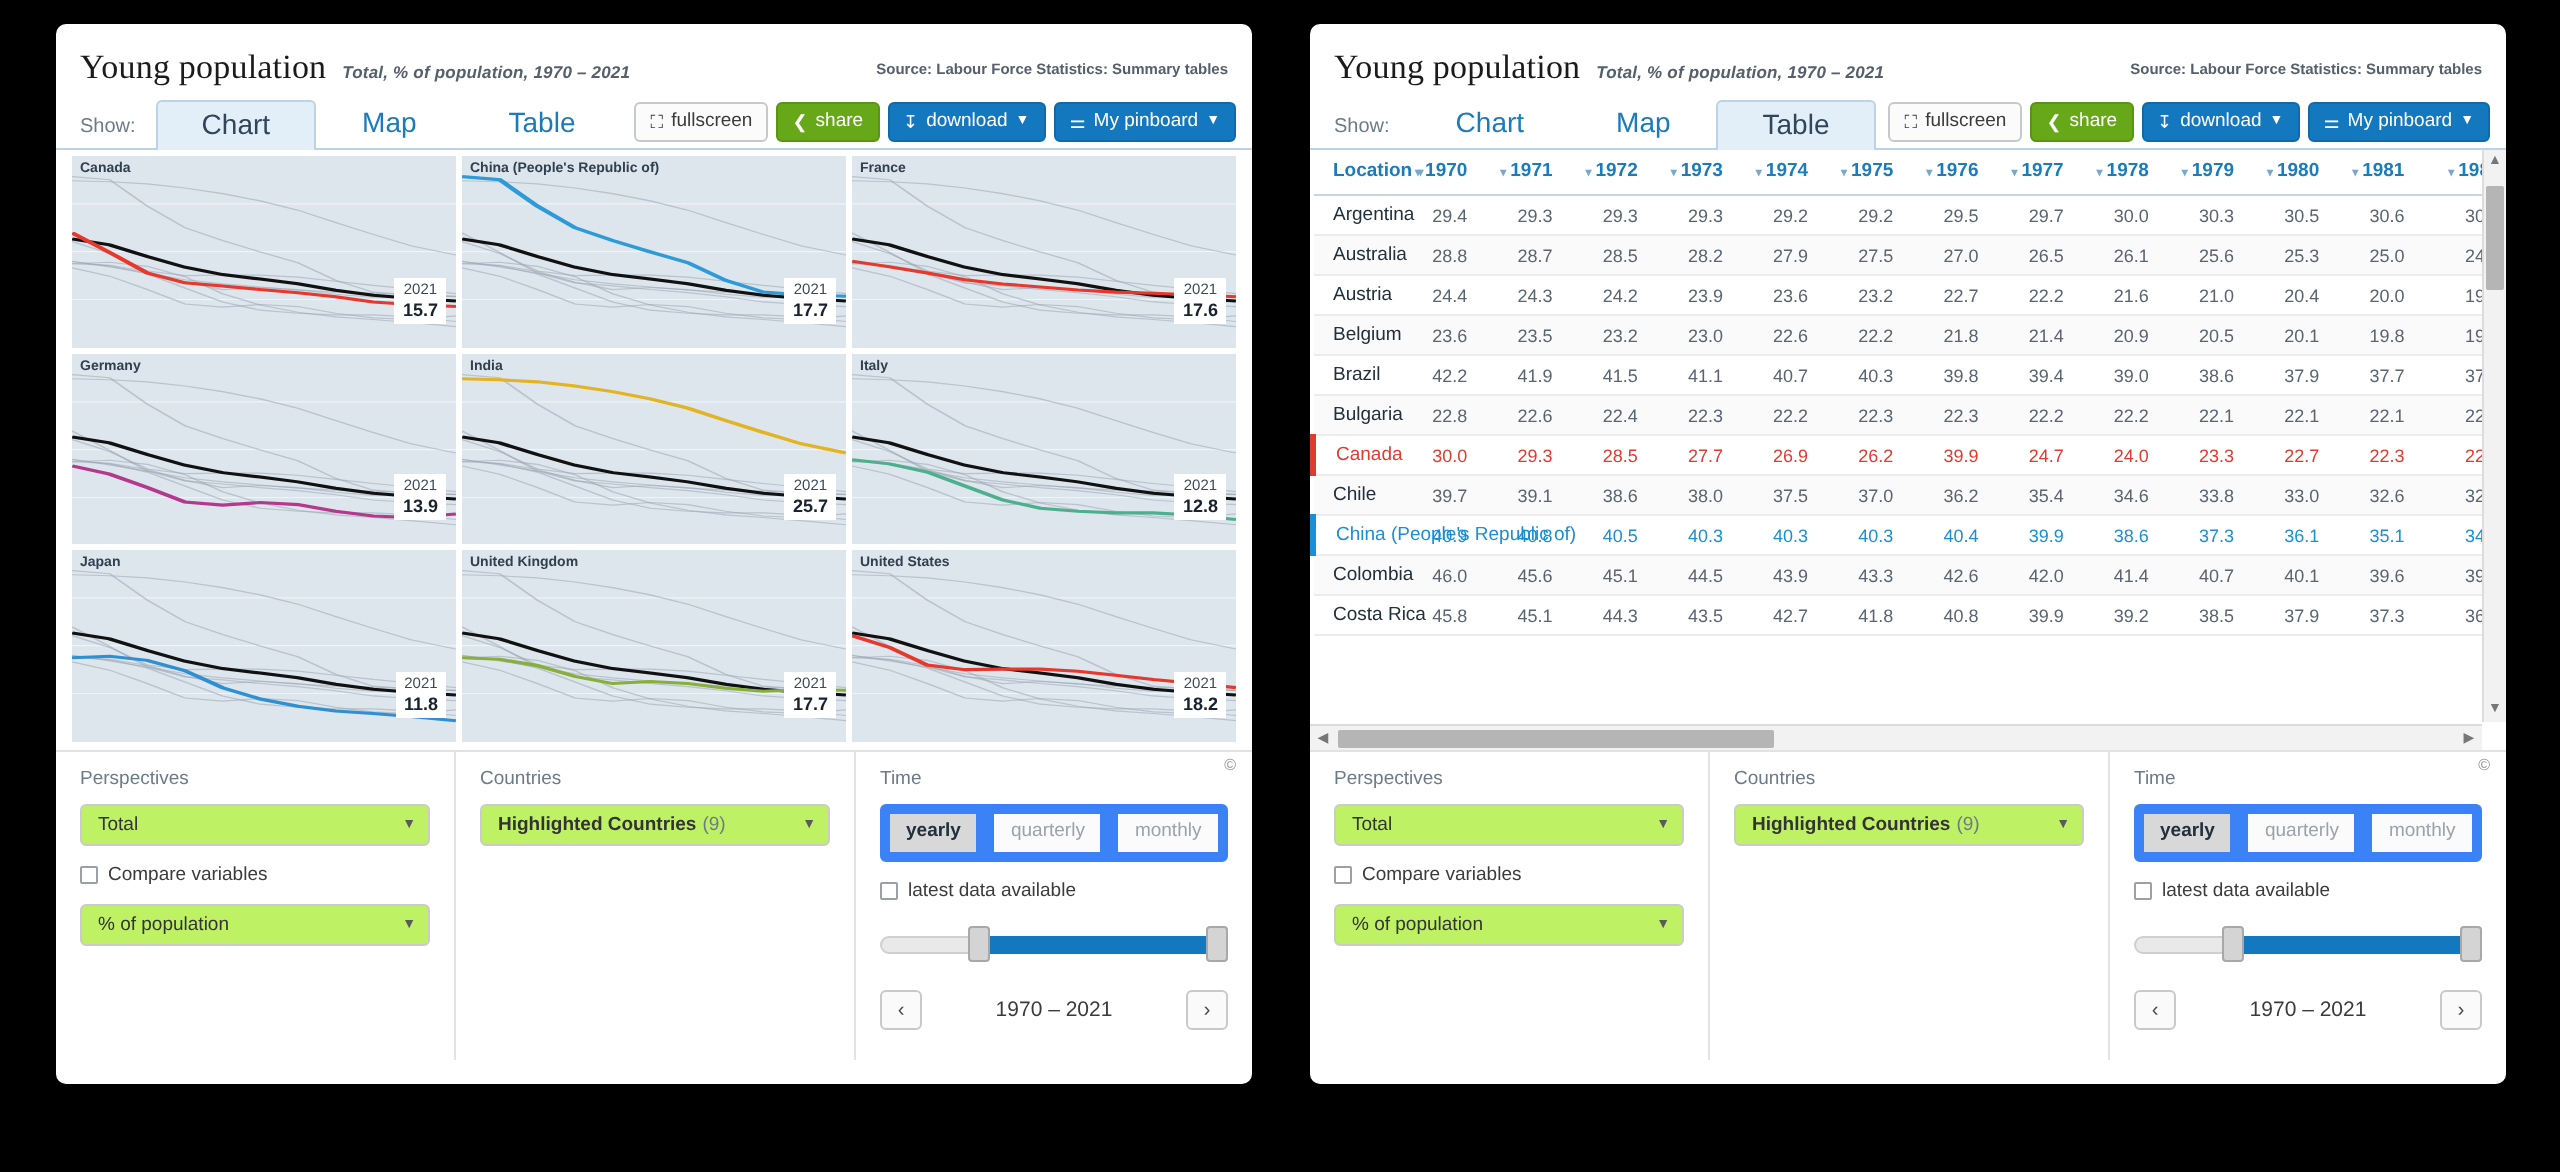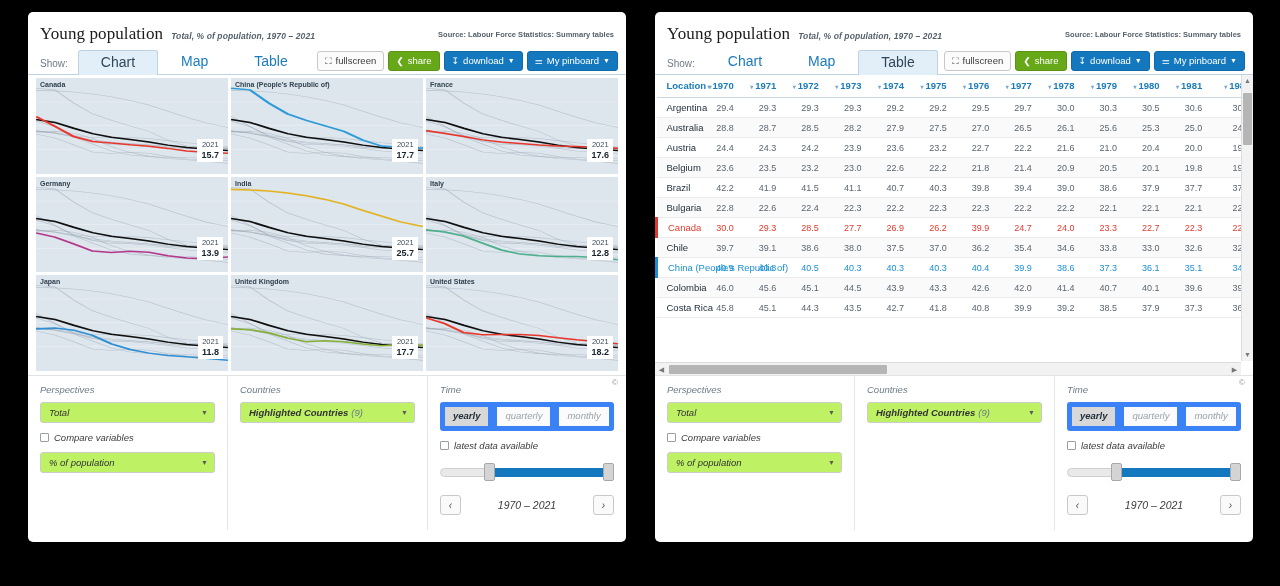--- a/index.html
+++ b/index.html
@@ -157,21 +157,21 @@
   }
 
   
   .controls {
     position: relative;
     height: 155px;
     border-top: 1px solid #e2e2e2;
     display: flex;
     background: #fff;
   }
-  .ctl-col { padding: 8px 12px 0 12px; position: relative; font-style: italic; }
+  .ctl-col { padding: 8px 12px 0 12px; position: relative; }
   .ctl-col.c1 { width: 200px; border-right: 1px solid #e4e4e4; }
   .ctl-col.c2 { width: 200px; border-right: 1px solid #e4e4e4; }
   .ctl-col.c3 { flex: 1; }
   .ctl-h {
     font-size: 9.5px;
     color: #6d7b88;
     margin-bottom: 7px;
   }
   .select {
     position: relative;

